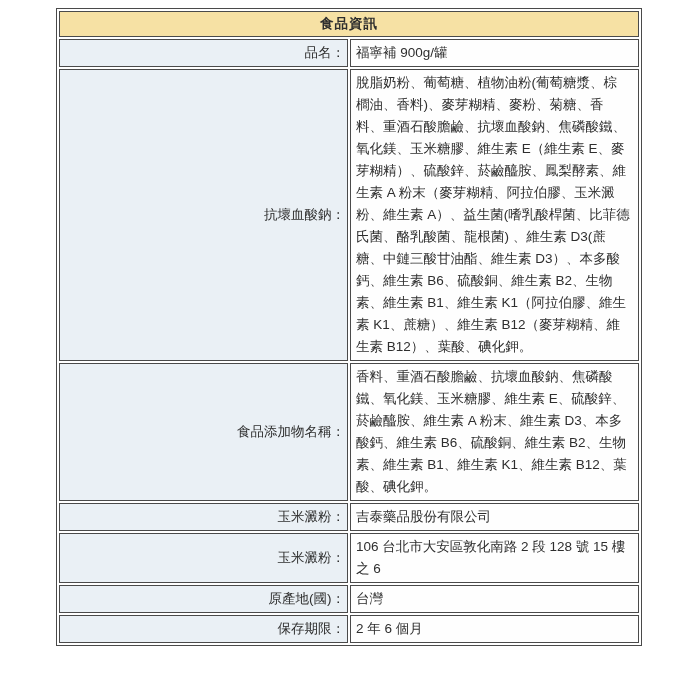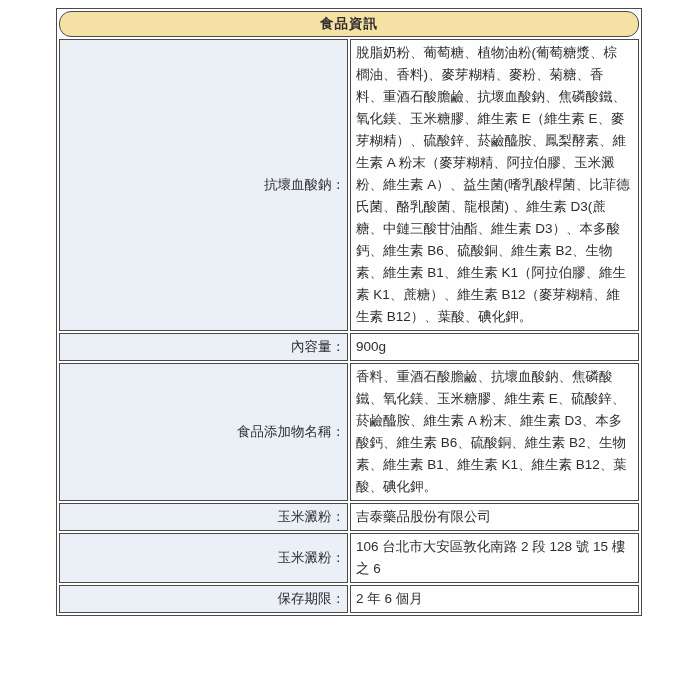--- a/index.html
+++ b/index.html
@@ -33,21 +33,20 @@
     line-height: 22px;
     height: 22px;
     word-break: break-word;
   }
   td.section-header {
     background: #f6e1a4;
     text-align: center;
     font-weight: bold;
     padding: 1px 4px;
     letter-spacing: 1px;
-    border-radius: 12px;
   }
   td.label {
     background: #eaf0f5;
     width: 134px;
     text-align: right;
     padding: 2px 2px 2px 6px;
   }
   td.value {
     background: #fefefe;
     text-align: left;
@@ -58,47 +57,51 @@
 <body>
 
 <div class="page">
   <table class="info-table">
 
     <tbody>
         <tr>
       <td class="section-header" colspan="2">食品資訊</td>
     </tr>
 
+    <tr>
+      <td class="label">品名：</td>
+      <td class="value">福寧補 900g/罐</td>
+    </tr>
 
     <tr>
       <td class="label">抗壞血酸鈉：</td>
       <td class="value">脫脂奶粉、葡萄糖、植物油粉(葡萄糖漿、棕櫚油、香料)、麥芽糊精、麥粉、菊糖、香料、重酒石酸膽鹼、抗壞血酸鈉、焦磷酸鐵、氧化鎂、玉米糖膠、維生素 E（維生素 E、麥芽糊精）、硫酸鋅、菸鹼醯胺、鳳梨酵素、維生素 A 粉末（麥芽糊精、阿拉伯膠、玉米澱粉、維生素 A）、益生菌(嗜乳酸桿菌、比菲德氏菌、酪乳酸菌、龍根菌) 、維生素 D3(蔗糖、中鏈三酸甘油酯、維生素 D3）、本多酸鈣、維生素 B6、硫酸銅、維生素 B2、生物素、維生素 B1、維生素 K1（阿拉伯膠、維生素 K1、蔗糖）、維生素 B12（麥芽糊精、維生素 B12）、葉酸、碘化鉀。</td>
     </tr>
 
-    <tr>
-      <td class="label">內容量：</td>
-      <td class="value">900g</td>
-    </tr>
 
     <tr>
       <td class="label">食品添加物名稱：</td>
       <td class="value">香料、重酒石酸膽鹼、抗壞血酸鈉、焦磷酸鐵、氧化鎂、玉米糖膠、維生素 E、硫酸鋅、菸鹼醯胺、維生素 A 粉末、維生素 D3、本多酸鈣、維生素 B6、硫酸銅、維生素 B2、生物素、維生素 B1、維生素 K1、維生素 B12、葉酸、碘化鉀。</td>
     </tr>
 
     <tr>
       <td class="label">玉米澱粉：</td>
       <td class="value">吉泰藥品股份有限公司</td>
     </tr>
 
 
     <tr>
       <td class="label">玉米澱粉：</td>
       <td class="value">106 台北市大安區敦化南路 2 段 128 號 15 樓之 6</td>
     </tr>
 
+    <tr>
+      <td class="label">原產地(國)：</td>
+      <td class="value">台灣</td>
+    </tr>
 
     <tr>
       <td class="label">保存期限：</td>
       <td class="value">2 年 6 個月</td>
     </tr>
 
   </tbody>
     </table>
 </div>
 

